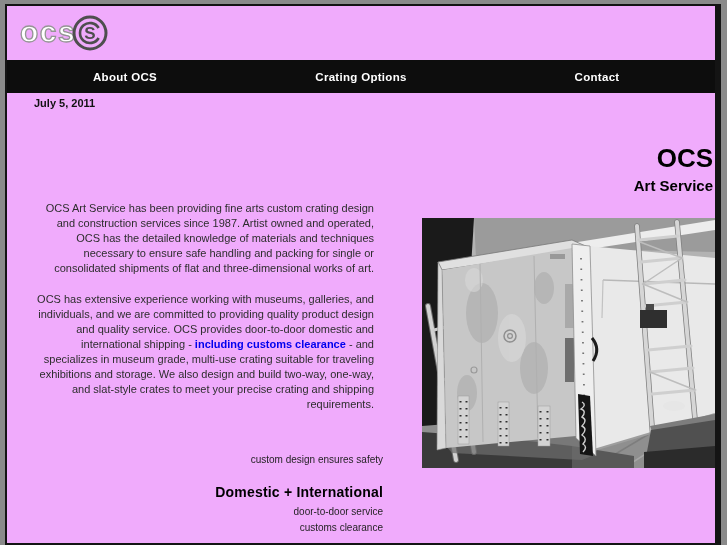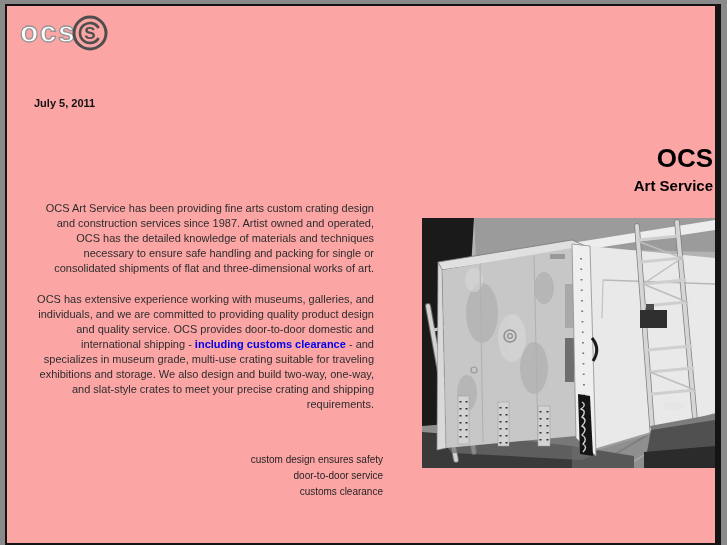--- a/index.html
+++ b/index.html
@@ -5,21 +5,21 @@
   html,body{margin:0;padding:0;}
   body{
     width:727px;height:545px;
     background:#8a8a8a;
     font-family:"Liberation Sans", sans-serif;
     position:relative;overflow:hidden;
   }
   .page{
     position:absolute;left:5px;top:4px;
     width:716px;height:541px;box-sizing:border-box;
-    background:#fca5a5;
+    background:#f0abfc;
     border:2px solid #141414;border-right-width:6px;
   }
   
   .logo{position:absolute;left:7px;top:4px;width:110px;height:46px;cursor:pointer;}
   
   .navbar{
     position:absolute;left:0;top:54px;width:100%;height:33px;
     background:#0d0d0d;display:flex;align-items:center;
   }
   .nav-item{
@@ -70,30 +70,36 @@
     <svg viewBox="0 0 110 46">
       <text x="6" y="32" font-size="30" font-weight="bold" letter-spacing="1.5" fill="#ffffff" stroke="#959595" stroke-width="1.3">ocs</text>
       <g transform="translate(76,23)">
         <circle r="16" fill="none" stroke="#4e4e4e" stroke-width="3"></circle>
         <path d="M8.66,-5 A10,10 0 1 0 8.66,5" fill="none" stroke="#4e4e4e" stroke-width="2.6"></path>
         <text x="0" y="6.2" text-anchor="middle" font-size="17" font-weight="bold" fill="#4e4e4e">S</text>
       </g>
     </svg>
   </div>
 
+  <nav class="navbar">
+    <a class="nav-item">About OCS</a>
+    <a class="nav-item">Crating Options</a>
+    <a class="nav-item">Contact</a>
+  </nav>
 
   <div class="date">July 5, 2011</div>
 
   <div class="left-col">
     <p>OCS Art Service has been providing fine arts custom crating design and construction services since 1987. Artist owned and operated, OCS has the detailed knowledge of materials and techniques necessary to ensure safe handling and packing for single or consolidated shipments of flat and three-dimensional works of art.</p>
     <p><span>OCS has extensive experience working with museums, galleries, and individuals, and we are committed to providing quality product design and quality service. OCS provides door-to-door domestic and international shipping - </span><a class="inline-link">including customs clearance</a><span> - and specializes in museum grade, multi-use crating suitable for traveling exhibitions and storage. We also design and build two-way, one-way, and slat-style crates to meet your precise crating and shipping requirements.</span></p>
 
     <div class="features">
       <div class="feature-line">custom design ensures safety</div>
 
+      <h3 class="second">Domestic + International</h3>
       <div class="feature-line">door-to-door service</div>
       <div class="feature-line">customs clearance</div>
     </div>
   </div>
 
   <div class="brand">
     <div class="brand-title">OCS</div>
     <div class="brand-subtitle">Art Service</div>
   </div>
 

